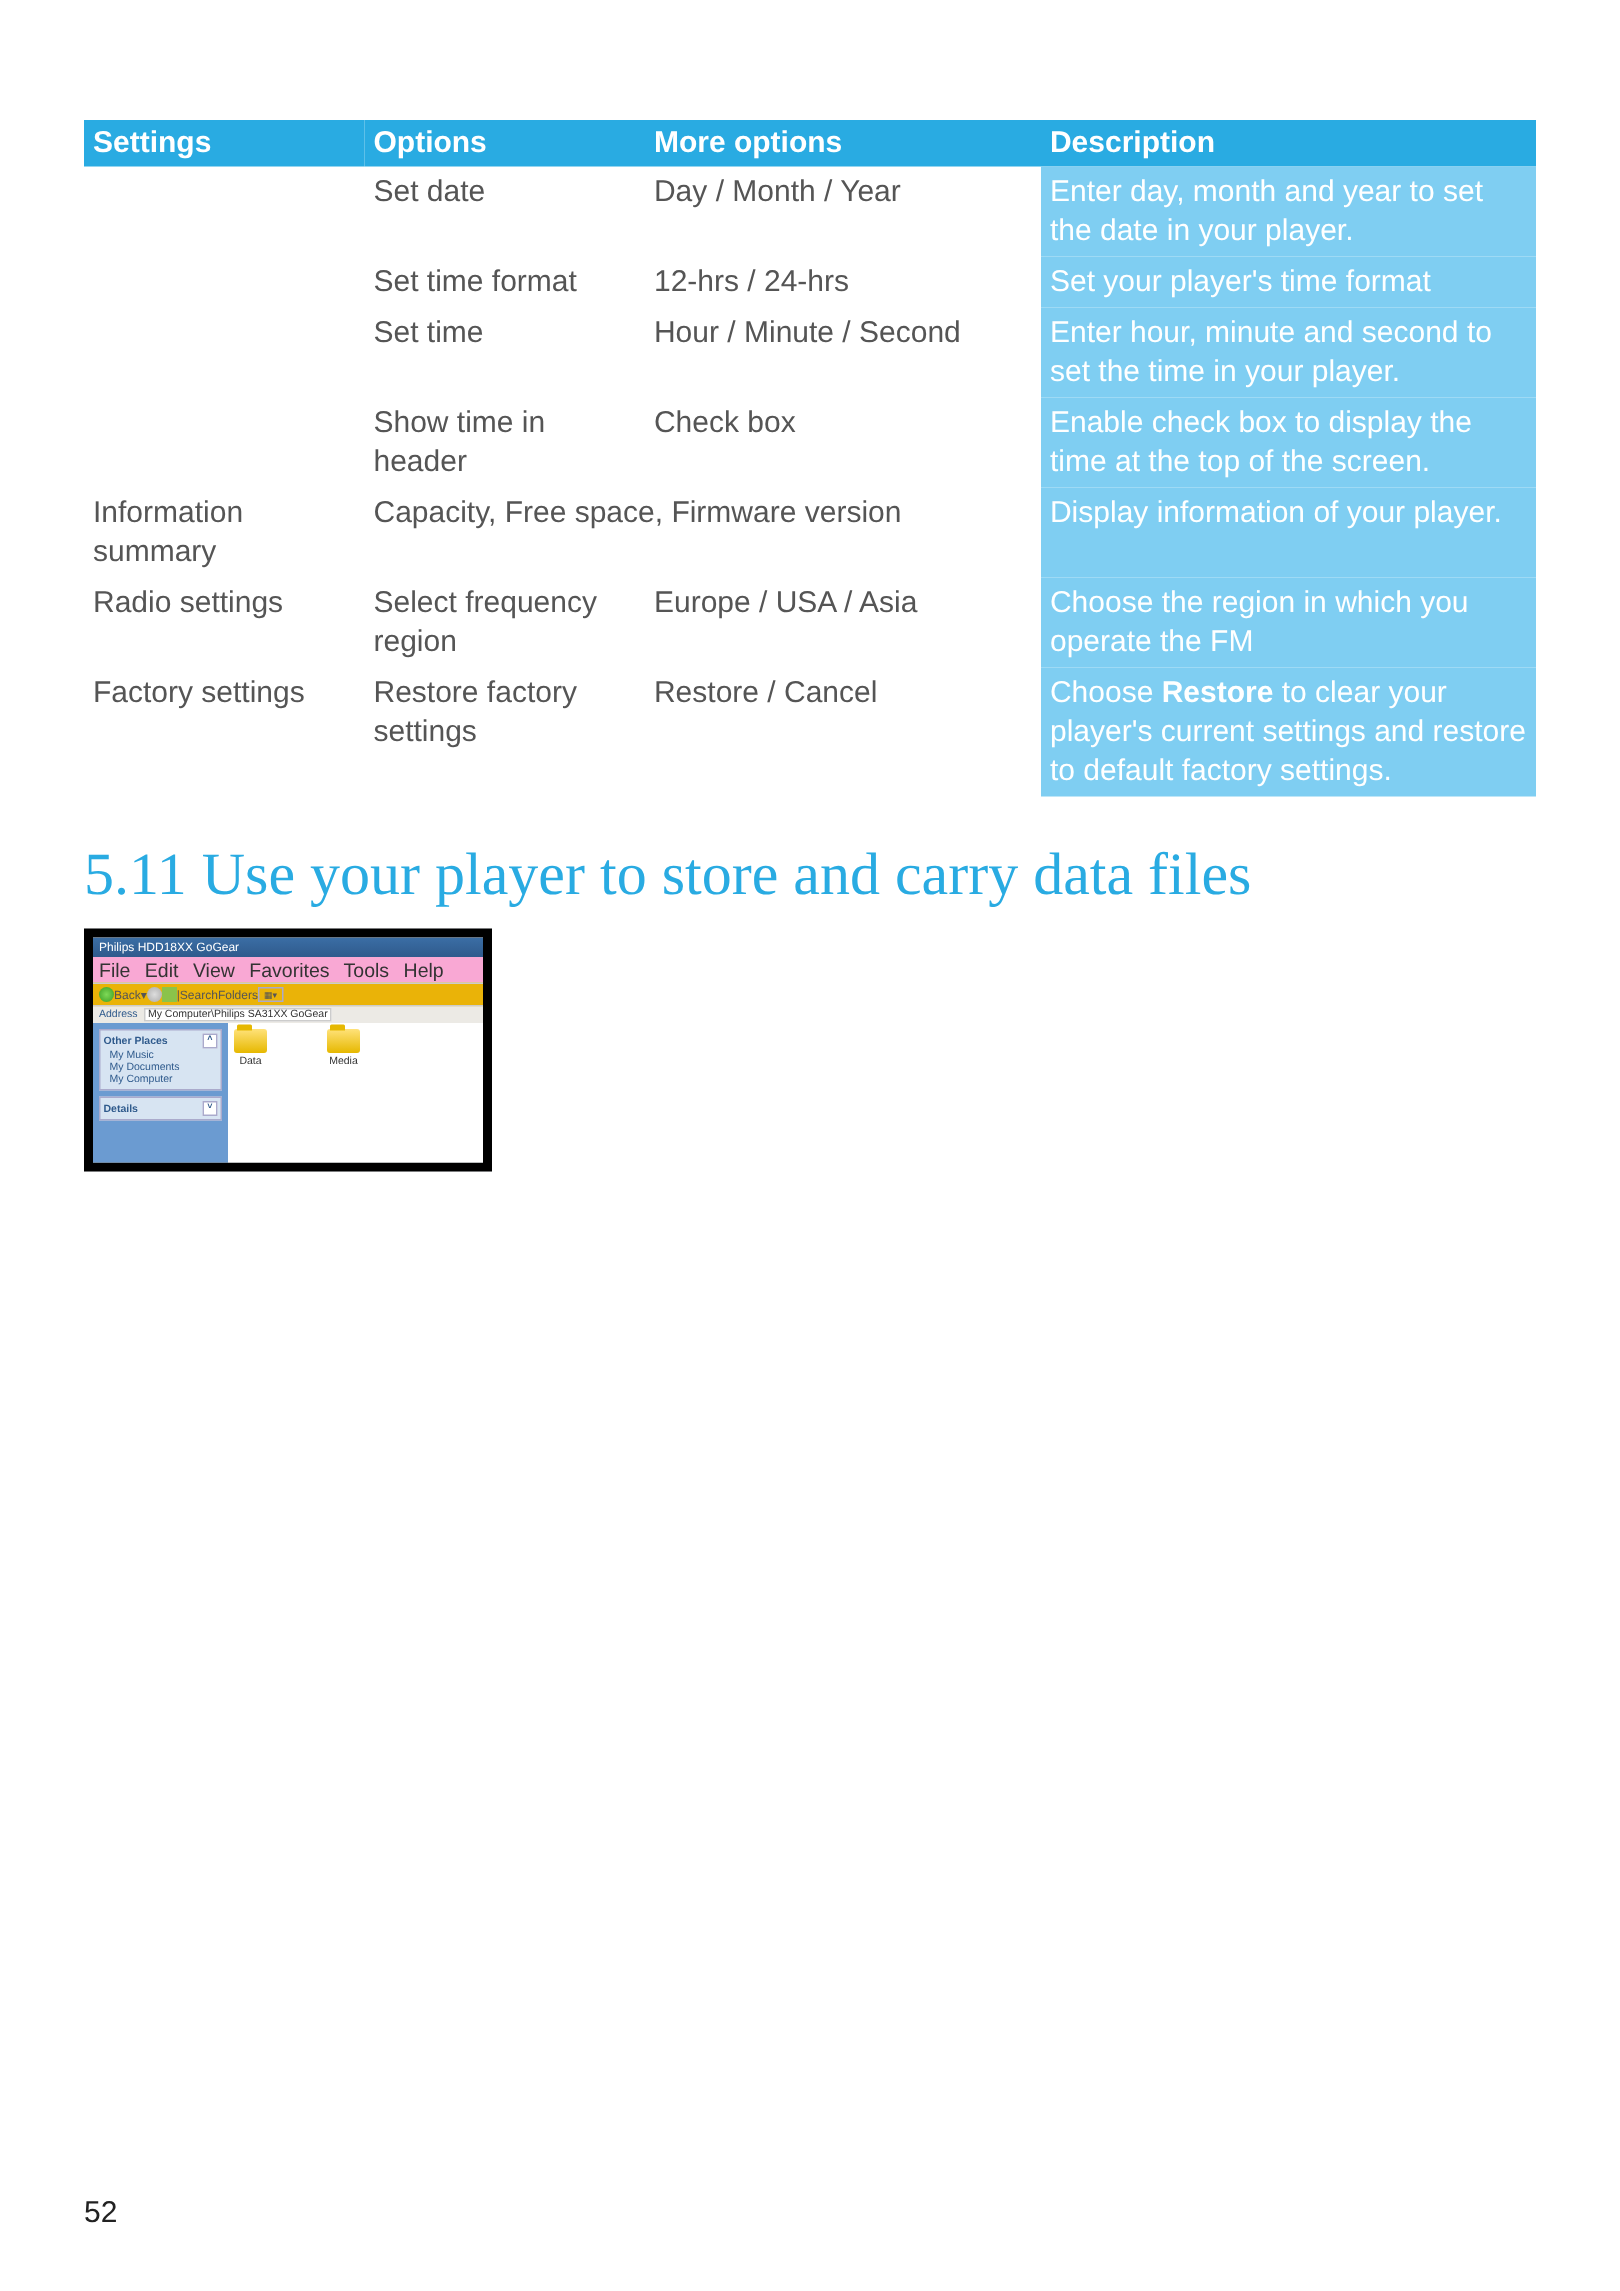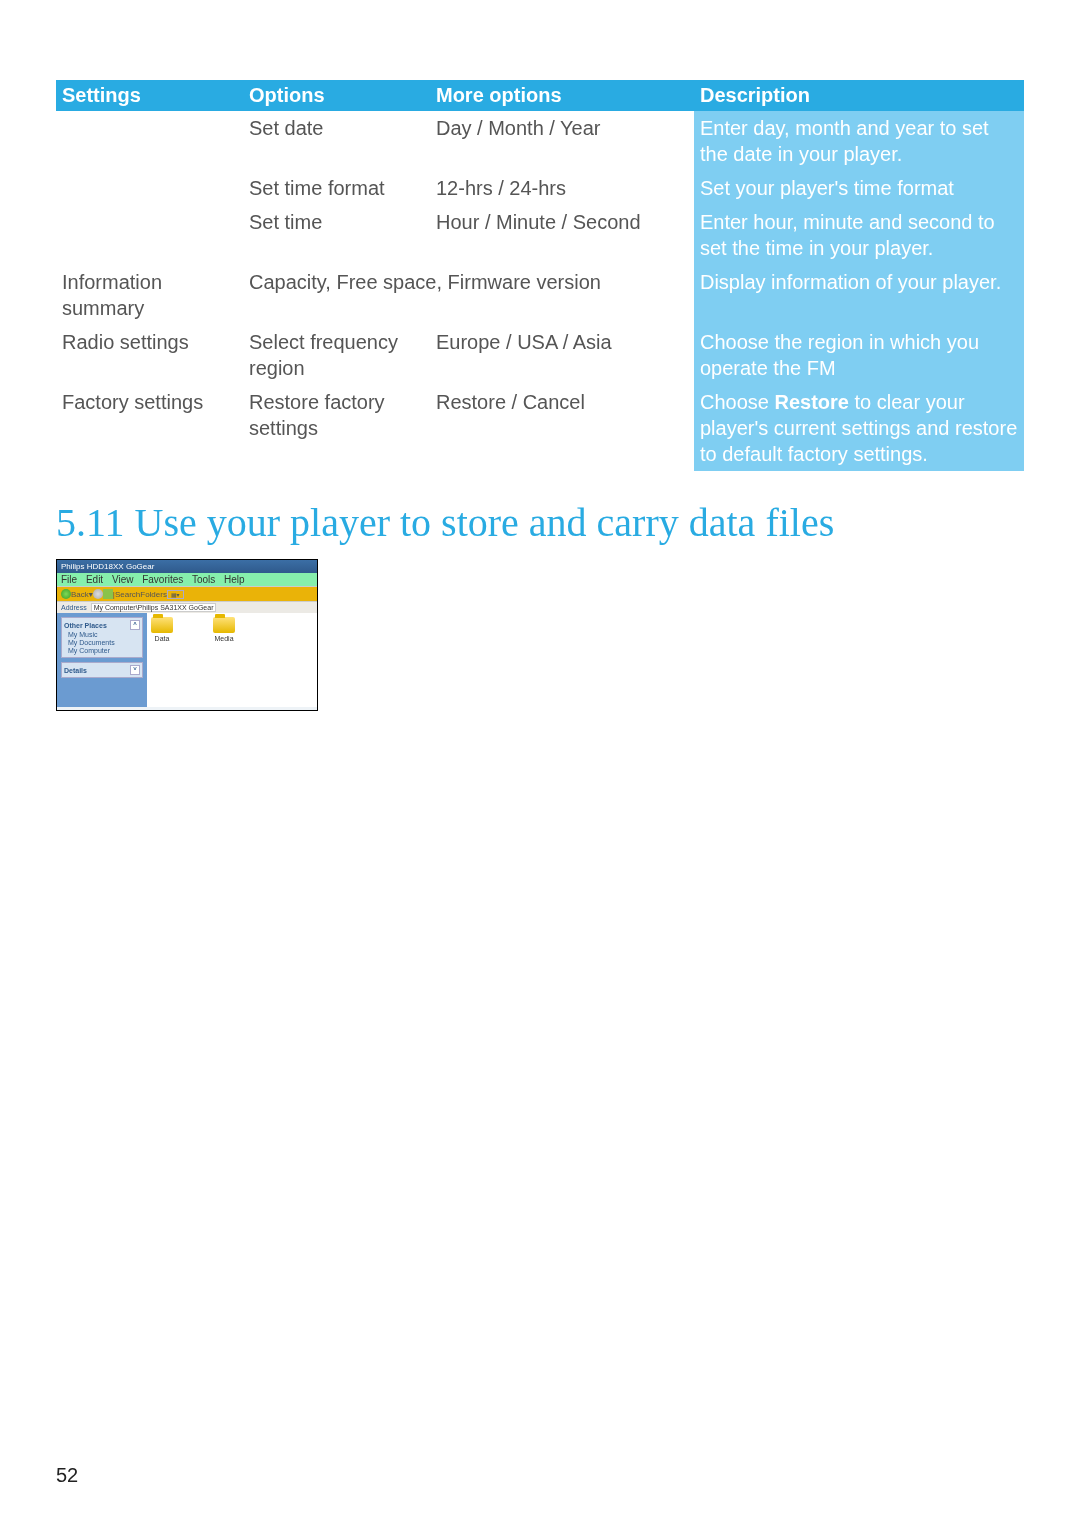--- a/index.html
+++ b/index.html
@@ -54,39 +54,39 @@
   }
   .bodytext {
     color: #222;
     font-size: 20px;
     line-height: 1.3;
   }
   .bodytext b { font-weight: bold; }
   .explorer {
     width: 260px;
     height: 150px;
-    border: 1px solid #000000;
+    border: 6px solid #000000;
     background: #eef3f7;
     margin-top: 14px;
     font-family: Tahoma, Arial, sans-serif;
     font-size: 8px;
     position: relative;
     overflow: hidden;
   }
   .explorer .titlebar {
     background: linear-gradient(#3b6ea5, #2f5a8c);
     color: #fff;
     padding: 2px 4px;
     font-size: 8px;
   }
   .explorer .menubar {
-    background: #86efac;
+    background: #f9a8d4;
     color: #333;
     padding: 1px 4px;
-    font-size: 10px;
+    font-size: 13px;
   }
   .explorer .menubar span { margin-right: 6px; }
   .explorer .toolbar {
     background: #eab308;
     border-top: 1px solid #ccc;
     border-bottom: 1px solid #ccc;
     padding: 2px 4px;
     font-size: 8px;
     display: flex;
     align-items: center;
@@ -212,20 +212,26 @@
         <td class="dark"></td>
         <td class="dark">Set time format</td>
         <td class="dark">12-hrs / 24-hrs</td>
         <td class="desc">Set your player's time format</td>
       </tr>
       <tr>
         <td class="dark"></td>
         <td class="dark">Set time</td>
         <td class="dark">Hour / Minute / Second</td>
         <td class="desc">Enter hour, minute and second to set the time in your player.</td>
+      </tr>
+      <tr>
+        <td class="dark"></td>
+        <td class="dark">Show time in header</td>
+        <td class="dark">Check box</td>
+        <td class="desc">Enable check box to display the time at the top of the screen.</td>
       </tr>
       <tr>
         <td class="dark">Information summary</td>
         <td class="dark" colspan="2">Capacity, Free space, Firmware version</td>
         <td class="desc">Display information of your player.</td>
       </tr>
       <tr>
         <td class="dark">Radio settings</td>
         <td class="dark">Select frequency region</td>
         <td class="dark">Europe / USA / Asia</td>

